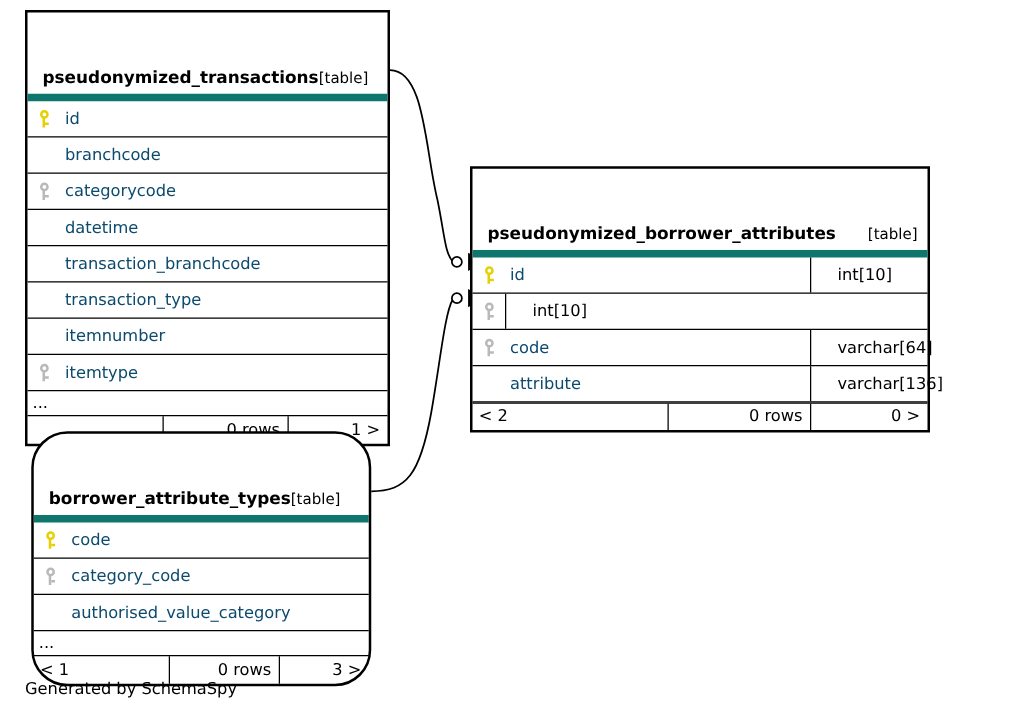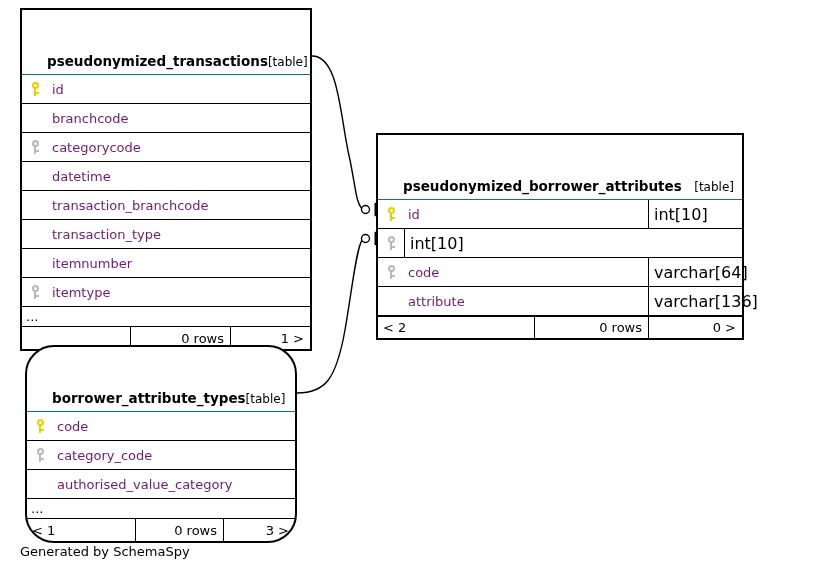--- a/index.html
+++ b/index.html
@@ -29,22 +29,22 @@
   }
   .table-box {
     position: absolute;
     background: #ffffff;
     border: 2px solid #000000;
     box-sizing: border-box;
   }
   .tbl-header {
     display: flex;
     align-items: baseline;
-    padding: 4px 8px 5px 25px;
-    border-bottom: 1px solid #0f766e;
+    padding: 4px 8px 5px 12px;
+    border-bottom: 6px solid #0f766e;
     box-sizing: border-box;
   }
   .tbl-title {
     font-weight: bold;
     font-size: 13.5px;
     color: #000000;
     white-space: nowrap;
   }
   .tbl-tag {
     font-size: 12px;
@@ -69,33 +69,33 @@
     width: 26px;
     min-width: 26px;
     display: flex;
     align-items: center;
     justify-content: center;
     box-sizing: border-box;
   }
   .cell-name {
     flex: 1 1 auto;
     font-size: 13px;
-    color: #701a75;
+    color: #0c4a6e;
     padding-left: 4px;
     white-space: nowrap;
     overflow: hidden;
   }
   .cell-type {
     width: 94px;
     min-width: 94px;
     border-left: 1px solid #000000;
     box-sizing: border-box;
-    font-size: 16px;
-    color: #000000;
-    padding-left: 5px;
+    font-size: 13px;
+    color: #000000;
+    padding-left: 21px;
     height: 100%;
     display: flex;
     align-items: center;
     white-space: nowrap;
   }
   .ellipsis-row {
     height: 20px;
     font-size: 13px;
     color: #000000;
     padding-left: 4px;

